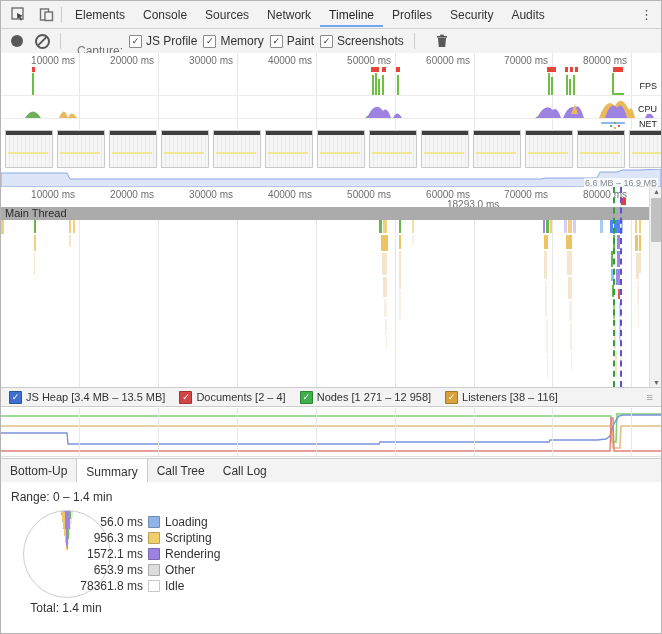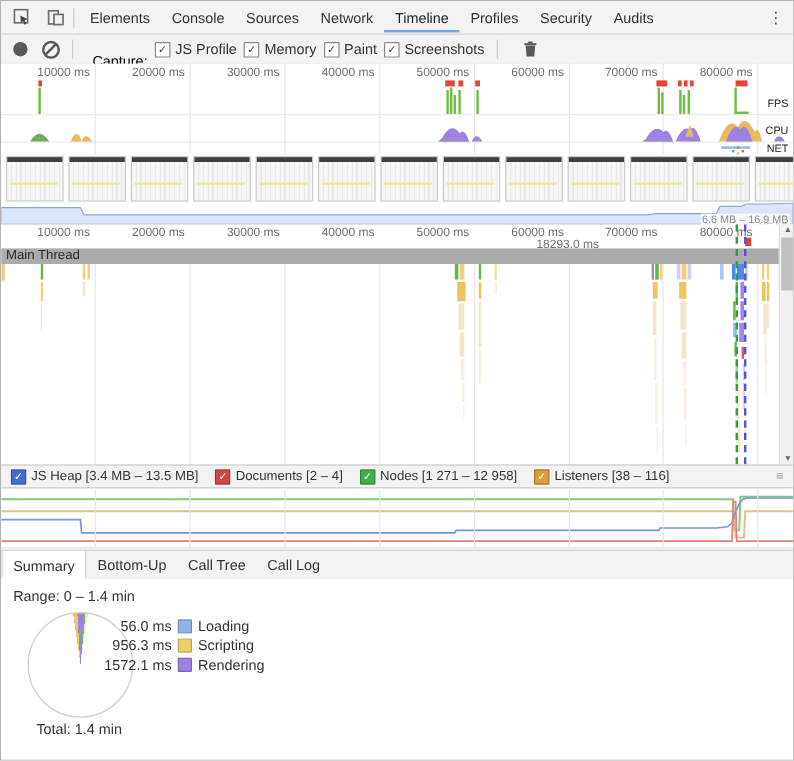--- a/index.html
+++ b/index.html
@@ -19,21 +19,21 @@
   #menu-dots{margin-left:auto;margin-right:8px;color:#555;font-size:13px;cursor:pointer;}
 
   
   #toolbar{left:0;top:28px;width:660px;height:24px;background:#f3f3f3;border-bottom:1px solid #ccc;
            display:flex;align-items:center;gap:6px;}
   #rec-dot{width:12px;height:12px;border-radius:50%;background:#585858;margin-left:10px;cursor:pointer;}
   #clear-ic{width:11px;height:11px;border:2px solid #585858;border-radius:50%;position:relative;cursor:pointer;margin-left:6px;}
   #clear-ic:after{content:"";position:absolute;left:-1px;top:4px;width:13px;height:2px;background:#585858;transform:rotate(-45deg);}
   .chk{display:flex;align-items:center;gap:4px;cursor:pointer;}
   .box{width:11px;height:11px;border:1px solid #8a8a8a;background:#fff;font-size:9px;line-height:11px;text-align:center;color:#333;border-radius:1px;}
-  .cap-label{color:#000000;margin-left:6px;margin-top:19px;}
+  .cap-label{color:#737373;margin-left:6px;margin-top:19px;}
 
   
   #overview{left:0;top:52px;width:660px;height:76px;background:#fff;overflow:hidden;cursor:crosshair;}
   .grid{position:absolute;width:1px;background:#e7e7e7;}
   .rlabel{position:absolute;width:64px;text-align:right;font-size:10px;color:#6e6e6e;}
   .rowline{position:absolute;left:0;width:660px;height:1px;background:#ececec;}
   .ovlbl{position:absolute;right:3px;font-size:9px;color:#222;background:rgba(255,255,255,.75);padding:0 1px;}
   .redblk{position:absolute;background:#e8443a;}
   .fpsbar{position:absolute;background:#6cbf40;}
 
@@ -396,22 +396,22 @@
     <div class="grid" style="left:630px;top:0;height:48px"></div>
     <svg width="660" height="48" viewBox="0 0 660 48">
       <polyline points="0,8 610,8 611,34 615,34 616,6 660,6" fill="none" stroke="#7ed072" stroke-width="1.6"></polyline>
       <polyline points="0,18 611,18 612,40 619,40 620,18 660,18" fill="none" stroke="#dfbf8a" stroke-width="1.6"></polyline>
       <polyline points="0,25 66,25 67,36 378,36 379,34 548,34 549,32 596,32 605,31 609,28 612,18 615,12 618,8 622,7 660,7" fill="none" stroke="#7b93dc" stroke-width="1.4"></polyline>
       <polyline points="0,43 609,43 610,10 612,10 613,43 660,43" fill="none" stroke="#e28078" stroke-width="1.4"></polyline>
     </svg>
   </div>
 
   <div id="btabs" class="abs">
+    <span class="btab">Bottom-Up</span>
     <span class="btab active">Summary</span>
-    <span class="btab">Bottom-Up</span>
     <span class="btab">Call Tree</span>
     <span class="btab">Call Log</span>
   </div>
 
   <div id="summary" class="abs">
     <div id="range">Range: 0 – 1.4 min</div>
     <div id="pie"></div>
     <div id="total">Total: 1.4 min</div>
     <div id="sumrows">
       <div class="srow">
@@ -422,16 +422,26 @@
       <div class="srow">
         <span class="sval">956.3 ms</span>
         <span class="sw" style="background: rgb(240, 206, 108);"></span>
         <span>Scripting</span>
       </div>
       <div class="srow">
         <span class="sval">1572.1 ms</span>
         <span class="sw" style="background: rgb(157, 130, 226);"></span>
         <span>Rendering</span>
       </div>
+      <div class="srow">
+        <span class="sval">653.9 ms</span>
+        <span class="sw" style="background: rgb(221, 221, 221);"></span>
+        <span>Other</span>
+      </div>
+      <div class="srow">
+        <span class="sval">78361.8 ms</span>
+        <span class="sw" style="background: rgb(255, 255, 255);"></span>
+        <span>Idle</span>
+      </div>
     </div>
   </div>
 
 </div>
 
 </body></html>

